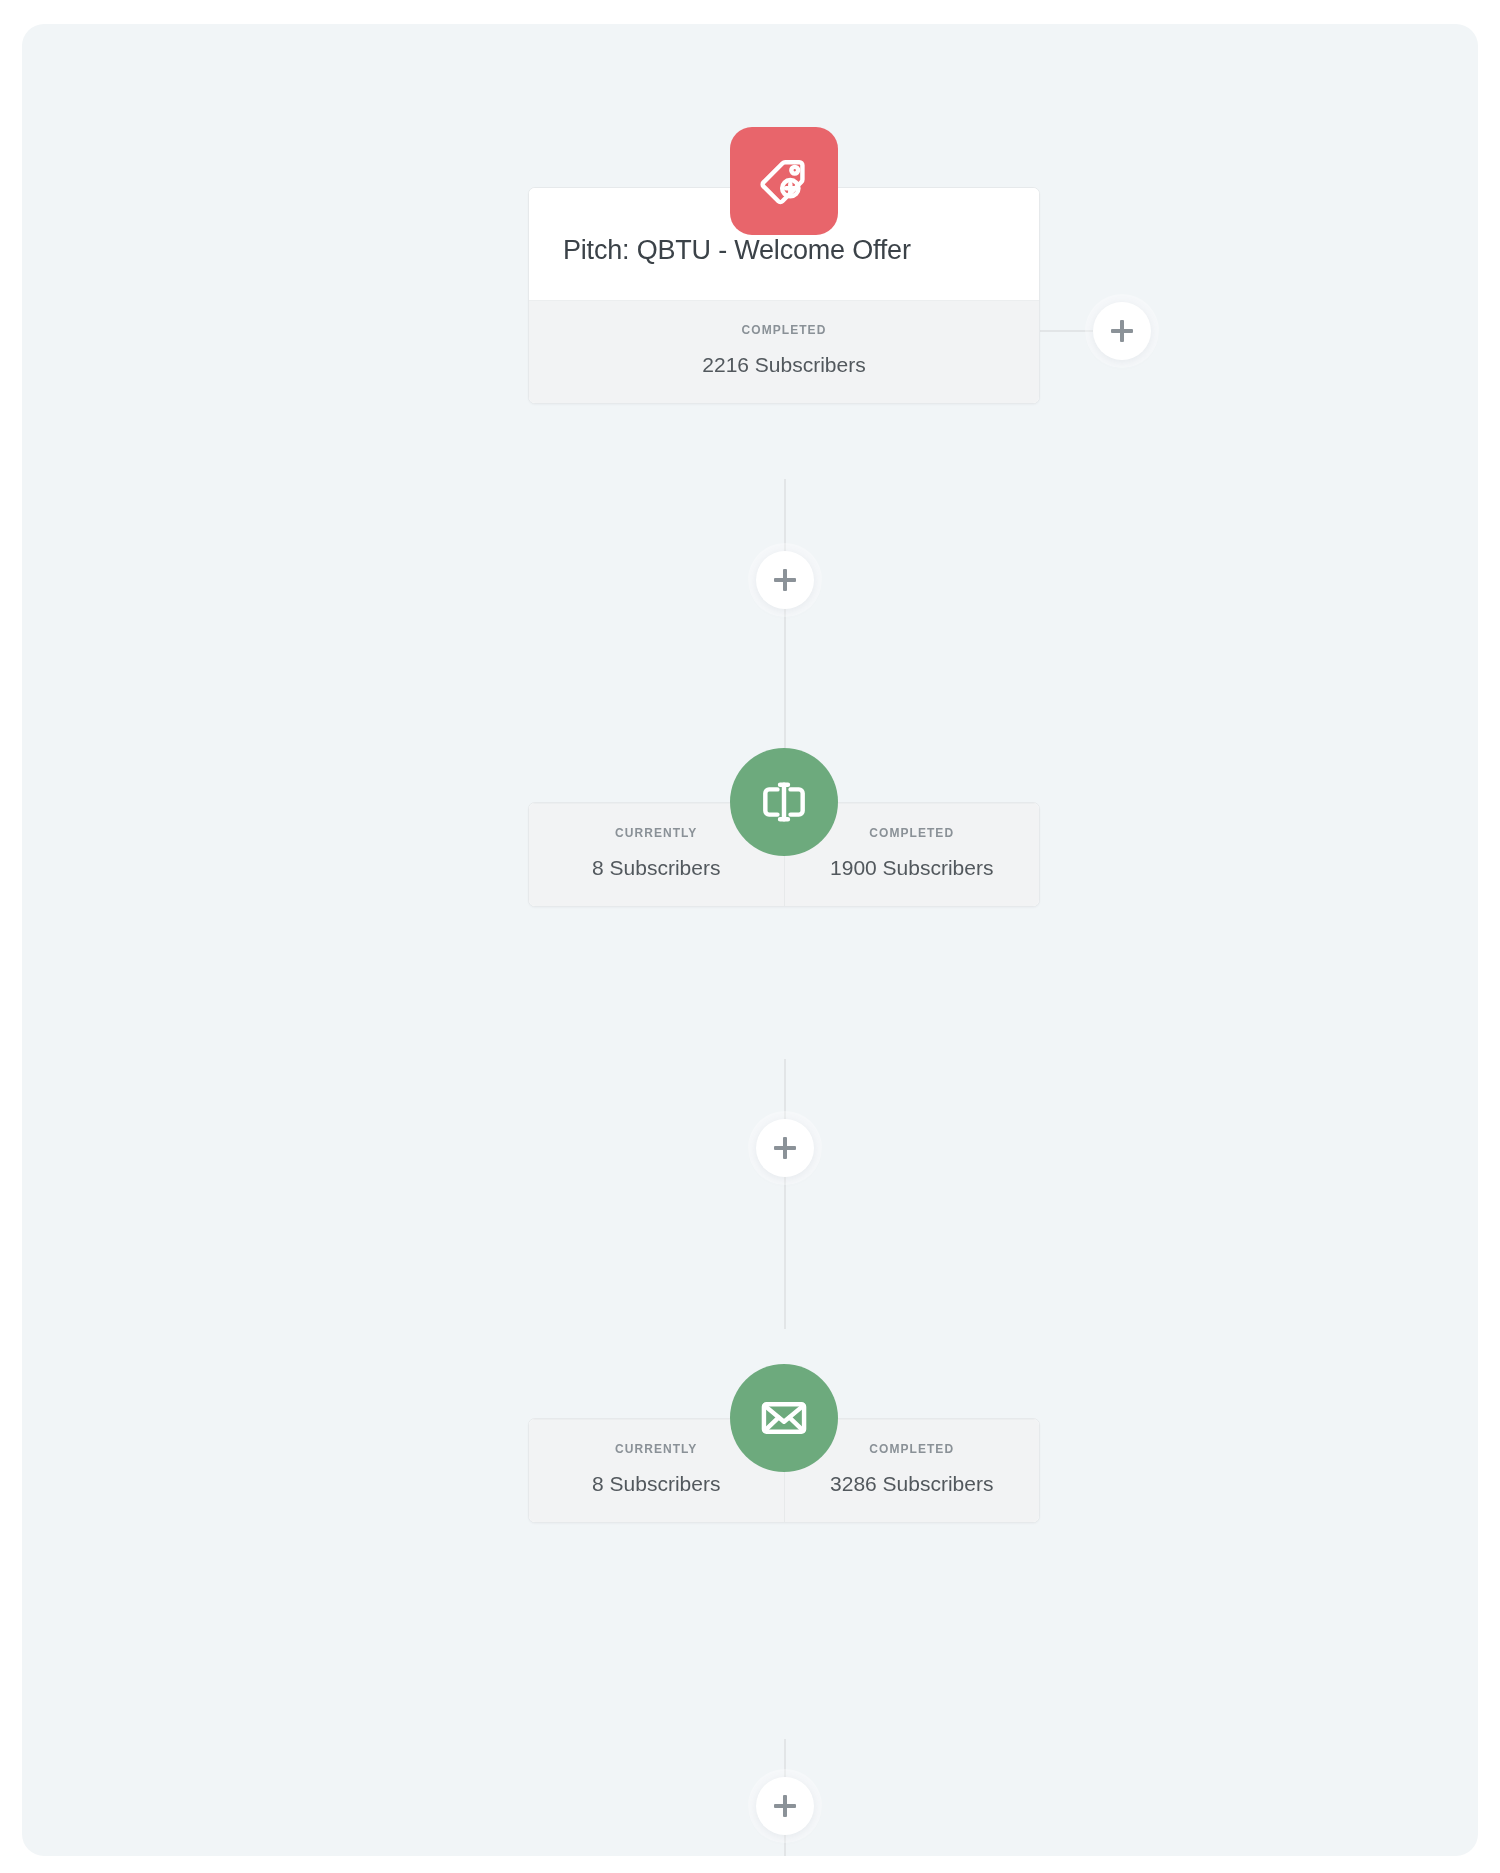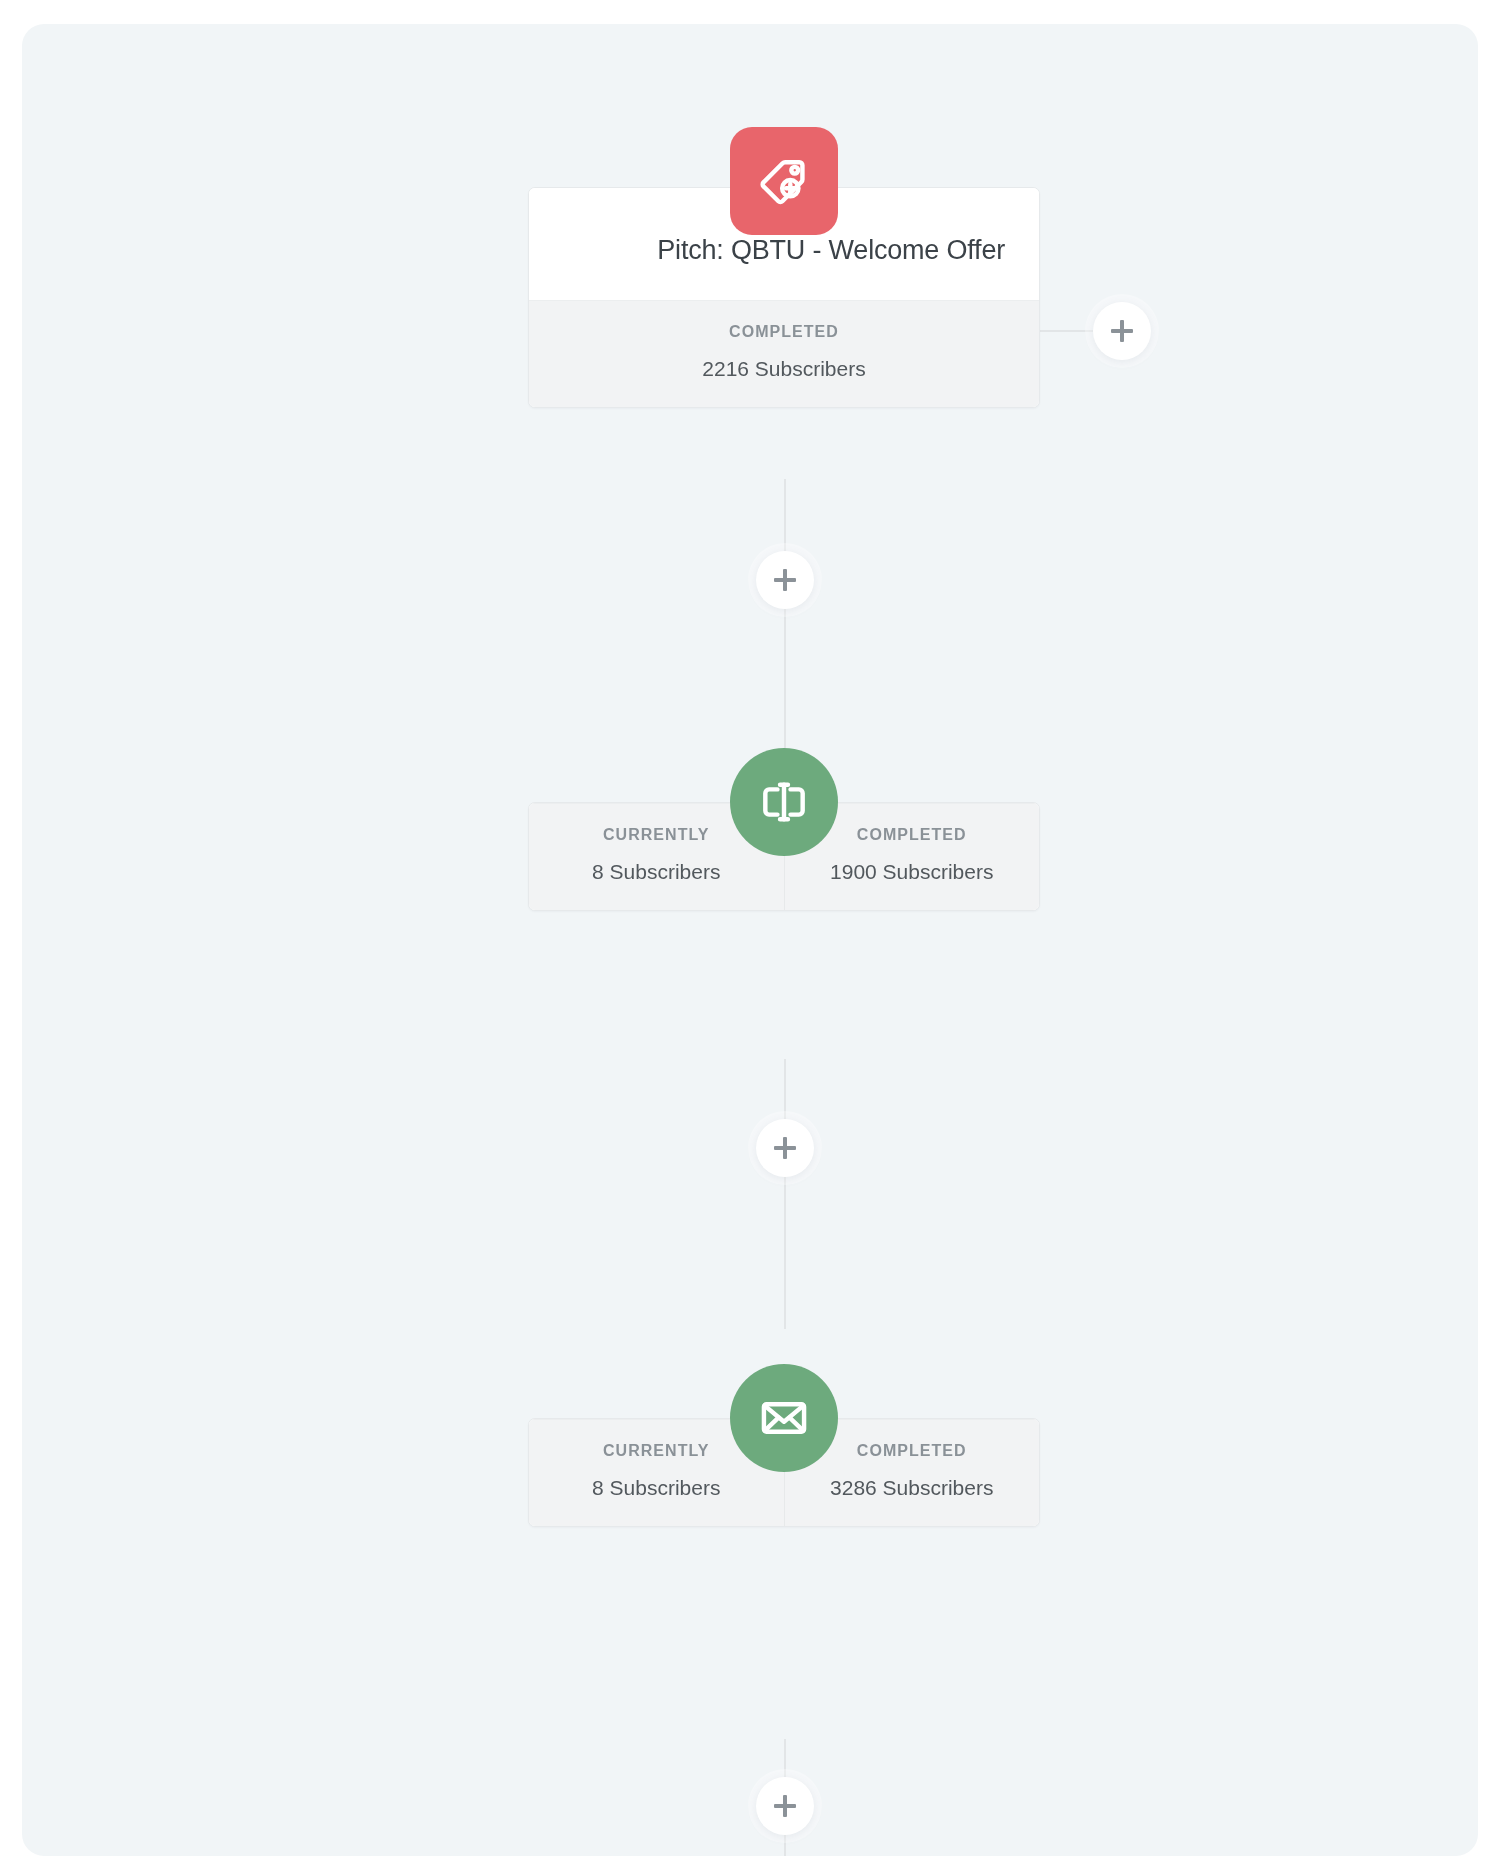--- a/index.html
+++ b/index.html
@@ -55,21 +55,21 @@
     background: #ffffff;
     border: 1px solid #e6e9eb;
     border-radius: 7px;
     box-shadow: 0 1px 2px rgba(30,40,50,0.035);
     overflow: hidden;
   }
 
   .card-body {
     background: #ffffff;
     padding: 38px 34px 26px;
-    text-align: right;
+    text-align: left;
   }
 
   .card-title {
     font-size: 27px;
     line-height: 48px;
     font-weight: 400;
     color: #3b4248;
     letter-spacing: -0.2px;
   }
 
@@ -83,21 +83,21 @@
     flex: 1 1 0;
     padding: 22px 8px 26px;
     text-align: center;
   }
 
   .stat + .stat {
     border-left: 1px solid #e7e9ea;
   }
 
   .stat-label {
-    font-size: 16px;
+    font-size: 12px;
     font-weight: 700;
     letter-spacing: 1.05px;
     color: #8a9197;
     margin-bottom: 16px;
   }
 
   .stat-value {
     font-size: 21px;
     font-weight: 400;
     color: #52585d;

